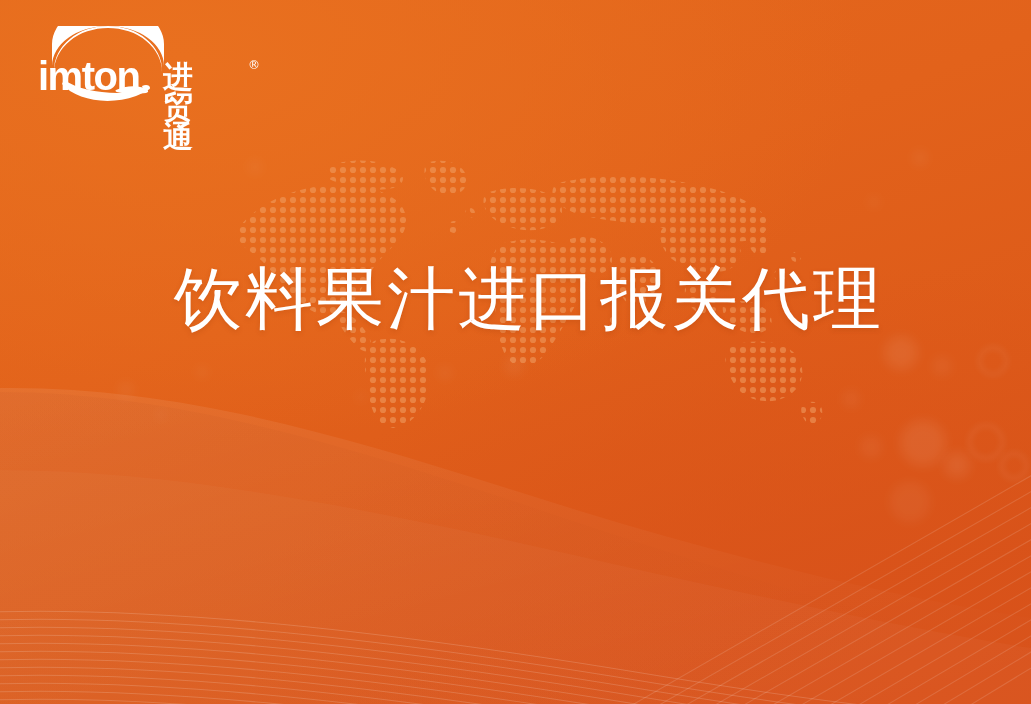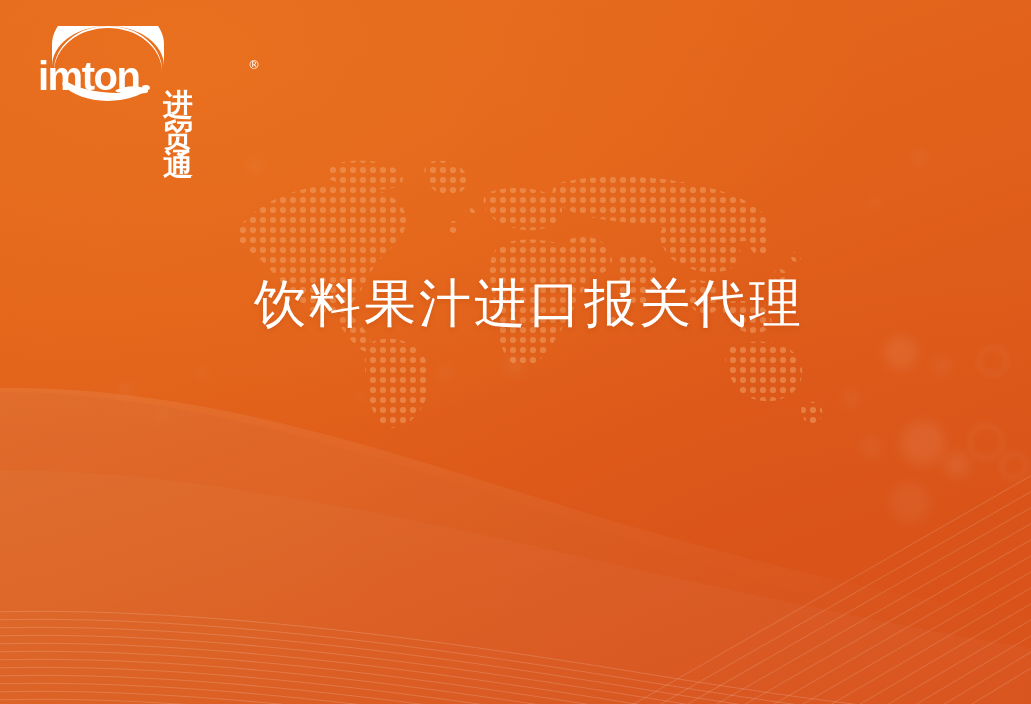--- a/index.html
+++ b/index.html
@@ -91,21 +91,20 @@
   .logo-cn{
     position:absolute;
     left:125px; top:36px;
     font-family:"DejaVu Sans", sans-serif;
     font-weight:700;
     font-size:30px;
     line-height:1;
     letter-spacing:1px;
     color:#ffffff;
     z-index:3;
-    margin-top:28px;
   }
   .logo-reg{
     position:absolute;
     left:210px; top:32px;
     font-family:"DejaVu Sans", sans-serif;
     font-size:12px;
     color:#ffffff;
     z-index:3;
   }
 
@@ -113,22 +112,22 @@
   .headline{
     position:absolute;
     left:0; top:248px;
     width:1031px;
     text-align:center;
     z-index:5;
   }
   .headline .line{
     display:block;
     color:#ffffff;
-    font-family:Liberation Serif, serif;
-    font-size:52px;
+    font-family:Liberation Mono, monospace;
+    font-size:68px;
     line-height:112px;
     letter-spacing:3px;
     white-space:nowrap;
     text-shadow:0 2px 5px rgba(150,55,10,.22);
     padding-left:27px;
   }
 </style>
 </head>
 <body>
 

